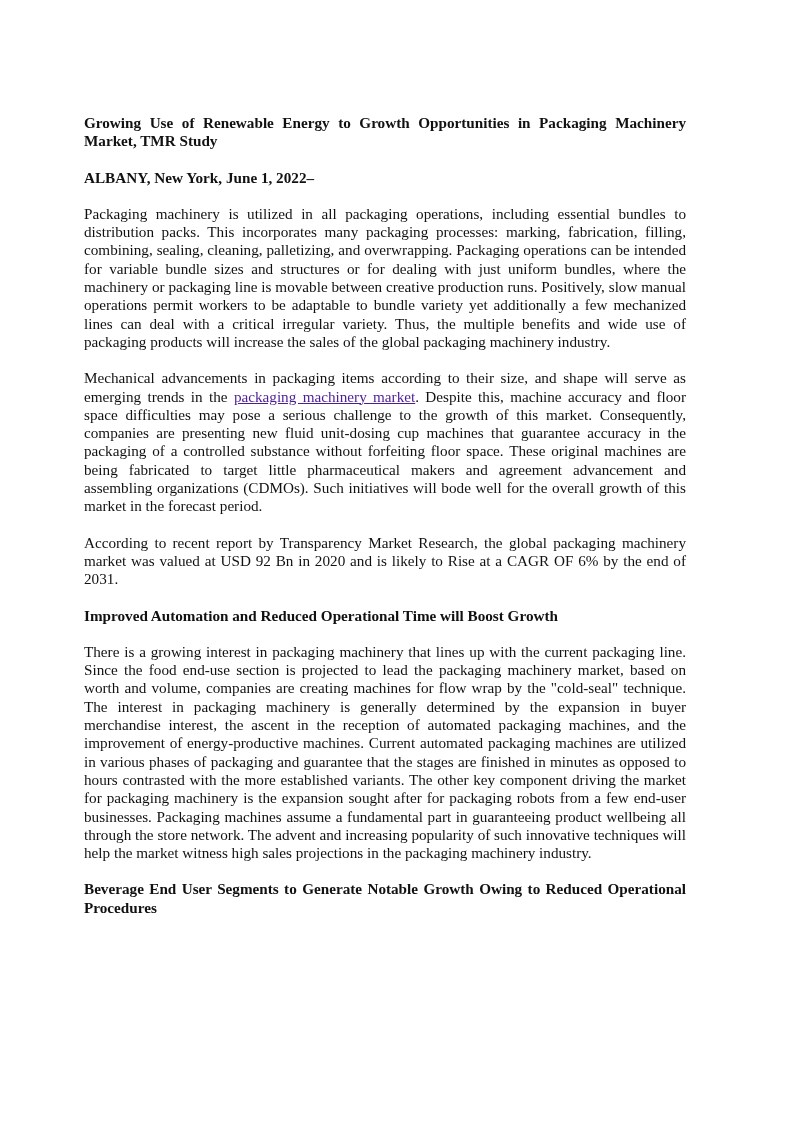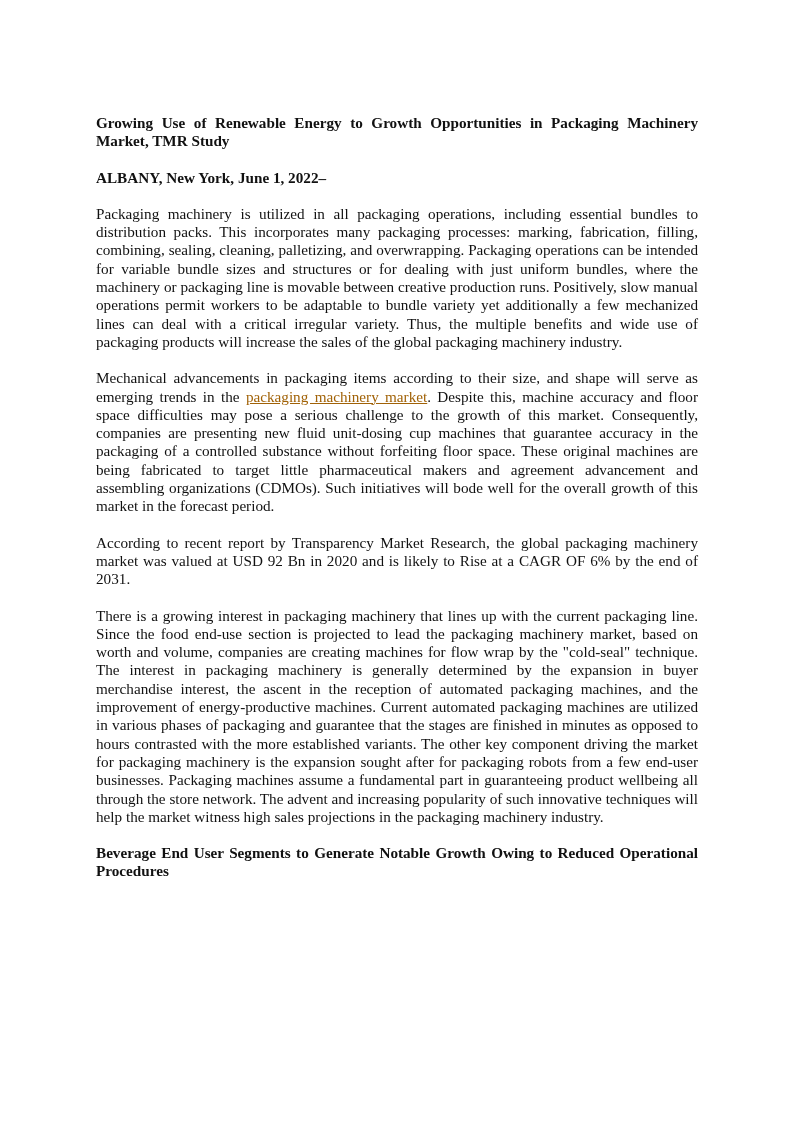--- a/index.html
+++ b/index.html
@@ -10,21 +10,21 @@
     body {
       width: 794px;
       height: 1123px;
       overflow: hidden;
       position: relative;
       font-family: "Liberation Serif", serif;
       color: #111111;
     }
     .page {
       position: absolute;
-      left: 96px;
+      left: 84px;
       top: 114px;
       width: 602px;
       font-size: 15.2px;
       line-height: 18.3px;
     }
     .title {
       font-weight: bold;
       text-align: justify;
       margin: 0 0 18px 0;
     }
@@ -35,27 +35,28 @@
     .para {
       text-align: justify;
       margin: 12px 0 18px 0;
     }
     .subhead {
       font-weight: bold;
       text-align: justify;
       margin: 0 0 18px 0;
     }
     a.inline-link {
-      color: #a16207;
+      color: #4c1d95;
     }
   </style>
 </head>
 <body>
 
 <div class="page">
   <p class="title">Growing Use of Renewable Energy to Growth Opportunities in Packaging Machinery Market, TMR Study</p>
   <p class="dateline">ALBANY, New York, June 1, 2022–</p>
   <p class="para">Packaging machinery is utilized in all packaging operations, including essential bundles to distribution packs. This incorporates many packaging processes: marking, fabrication, filling, combining, sealing, cleaning, palletizing, and overwrapping. Packaging operations can be intended for variable bundle sizes and structures or for dealing with just uniform bundles, where the machinery or packaging line is movable between creative production runs. Positively, slow manual operations permit workers to be adaptable to bundle variety yet additionally a few mechanized lines can deal with a critical irregular variety. Thus, the multiple benefits and wide use of packaging products will increase the sales of the global packaging machinery industry.</p>
   <p class="para"><span>Mechanical advancements in packaging items according to their size, and shape will serve as emerging trends in the </span><a class="inline-link" href="#">packaging machinery market</a><span>. Despite this, machine accuracy and floor space difficulties may pose a serious challenge to the growth of this market. Consequently, companies are presenting new fluid unit-dosing cup machines that guarantee accuracy in the packaging of a controlled substance without forfeiting floor space. These original machines are being fabricated to target little pharmaceutical makers and agreement advancement and assembling organizations (CDMOs). Such initiatives will bode well for the overall growth of this market in the forecast period.</span></p>
   <p class="para">According to recent report by Transparency Market Research, the global packaging machinery market was valued at USD 92 Bn in 2020 and is likely to Rise at a CAGR OF 6% by the end of 2031.</p>
+  <p class="subhead">Improved Automation and Reduced Operational Time will Boost Growth</p>
   <p class="para">There is a growing interest in packaging machinery that lines up with the current packaging line. Since the food end-use section is projected to lead the packaging machinery market, based on worth and volume, companies are creating machines for flow wrap by the "cold-seal" technique. The interest in packaging machinery is generally determined by the expansion in buyer merchandise interest, the ascent in the reception of automated packaging machines, and the improvement of energy-productive machines. Current automated packaging machines are utilized in various phases of packaging and guarantee that the stages are finished in minutes as opposed to hours contrasted with the more established variants. The other key component driving the market for packaging machinery is the expansion sought after for packaging robots from a few end-user businesses. Packaging machines assume a fundamental part in guaranteeing product wellbeing all through the store network. The advent and increasing popularity of such innovative techniques will help the market witness high sales projections in the packaging machinery industry.</p>
   <p class="subhead">Beverage End User Segments to Generate Notable Growth Owing to Reduced Operational Procedures</p>
 </div>
 
 </body></html>

